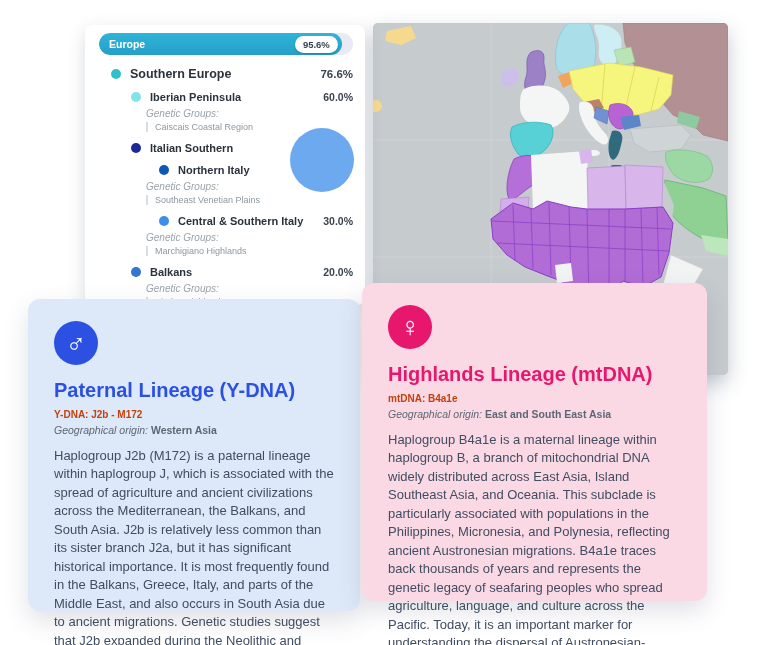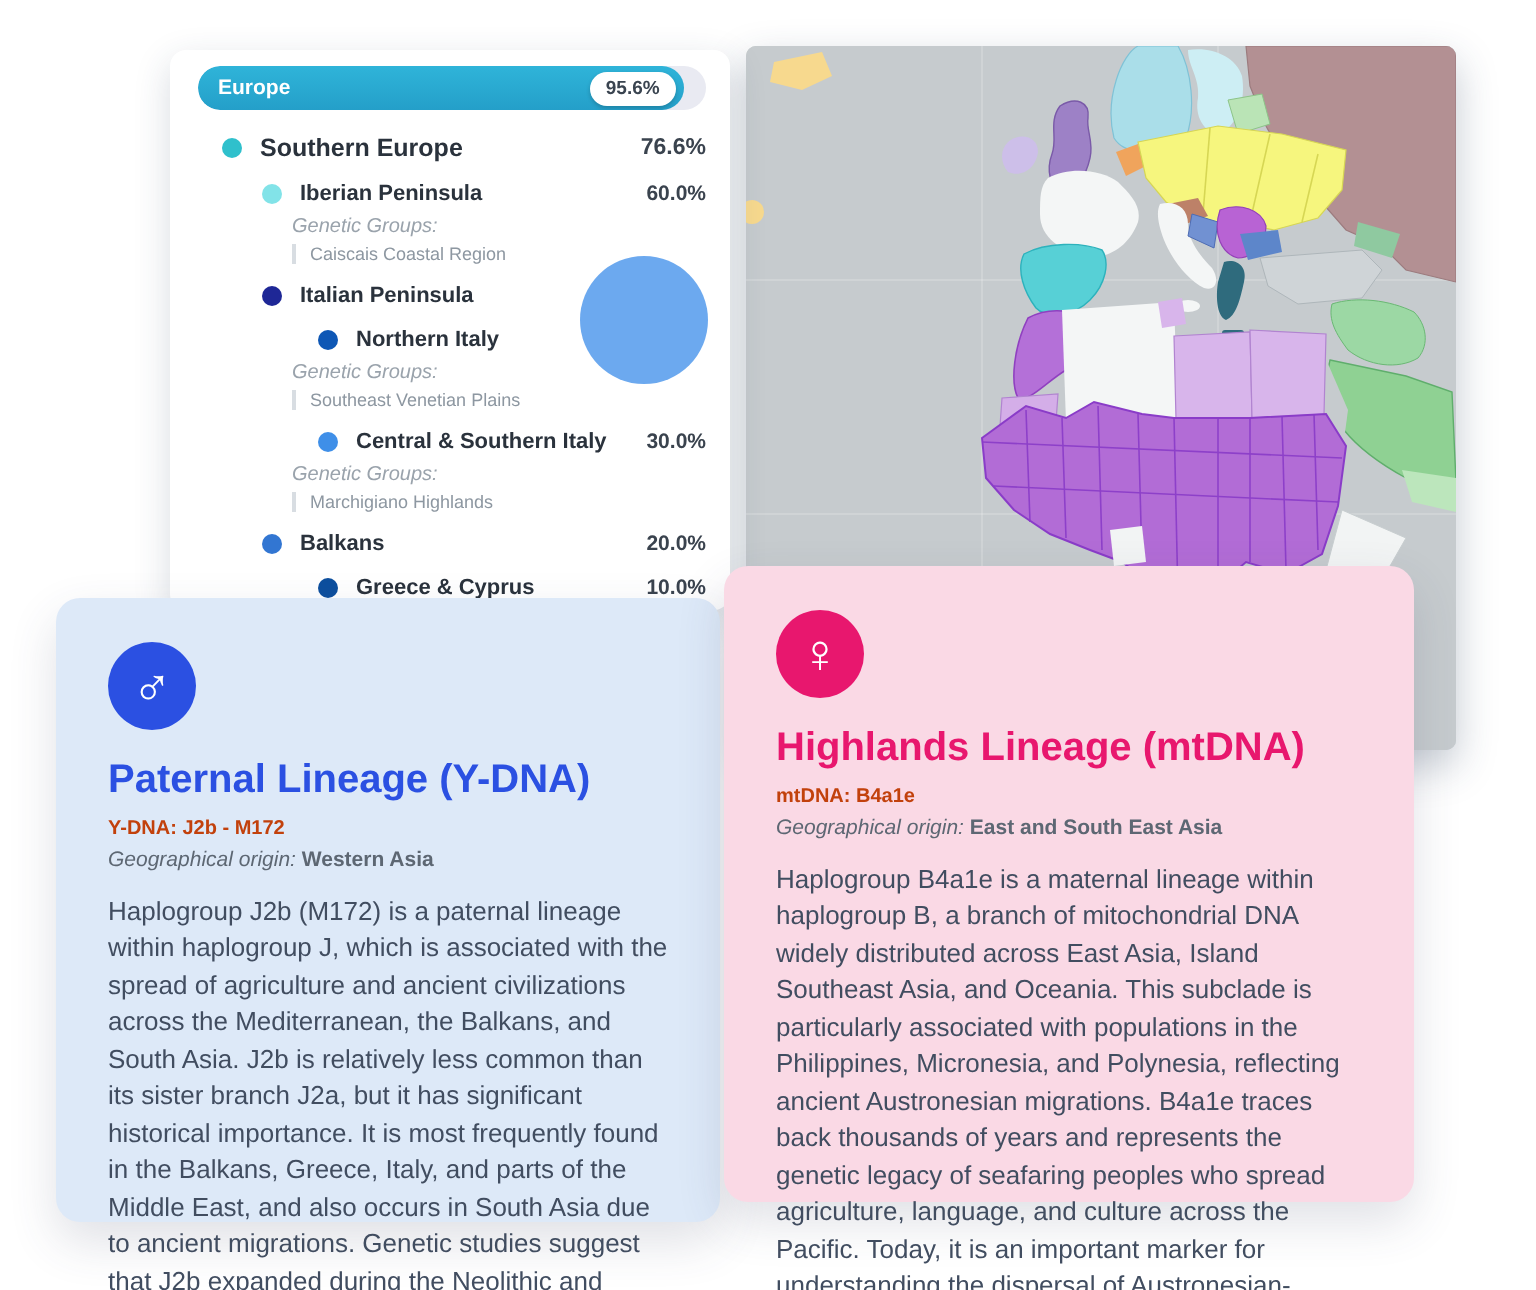--- a/index.html
+++ b/index.html
@@ -92,21 +92,21 @@
       <span class="row-label">Iberian Peninsula</span>
       <span class="row-pct">60.0%</span>
     </div>
     <div class="gg">
       <div class="gg-label">Genetic Groups:</div>
       <div class="gg-item">Caiscais Coastal Region</div>
     </div>
 
     <div class="row lvl2">
       <span class="dot" style="background:#1e2796"></span>
-      <span class="row-label">Italian Peninsula</span>
+      <span class="row-label">Italian Southern</span>
       <span class="row-pct"></span>
     </div>
 
     <div class="row lvl3">
       <span class="dot" style="background:#0e57b5"></span>
       <span class="row-label">Northern Italy</span>
       <span class="row-pct"></span>
     </div>
     <div class="gg gg3">
       <div class="gg-label">Genetic Groups:</div>
@@ -122,25 +122,20 @@
       <div class="gg-label">Genetic Groups:</div>
       <div class="gg-item">Marchigiano Highlands</div>
     </div>
 
     <div class="row lvl2">
       <span class="dot" style="background:#3276d2"></span>
       <span class="row-label">Balkans</span>
       <span class="row-pct">20.0%</span>
     </div>
 
-    <div class="row lvl3">
-      <span class="dot" style="background:#0d4f9e"></span>
-      <span class="row-label">Greece &amp; Cyprus</span>
-      <span class="row-pct">10.0%</span>
-    </div>
     <div class="gg gg3">
       <div class="gg-label">Genetic Groups:</div>
       <div class="gg-item">Pindus Highlands</div>
     </div>
   </div>
 
   <div class="bubble"></div>
 
   <div class="map">
     <svg width="355" height="352" viewBox="0 0 355 352">

